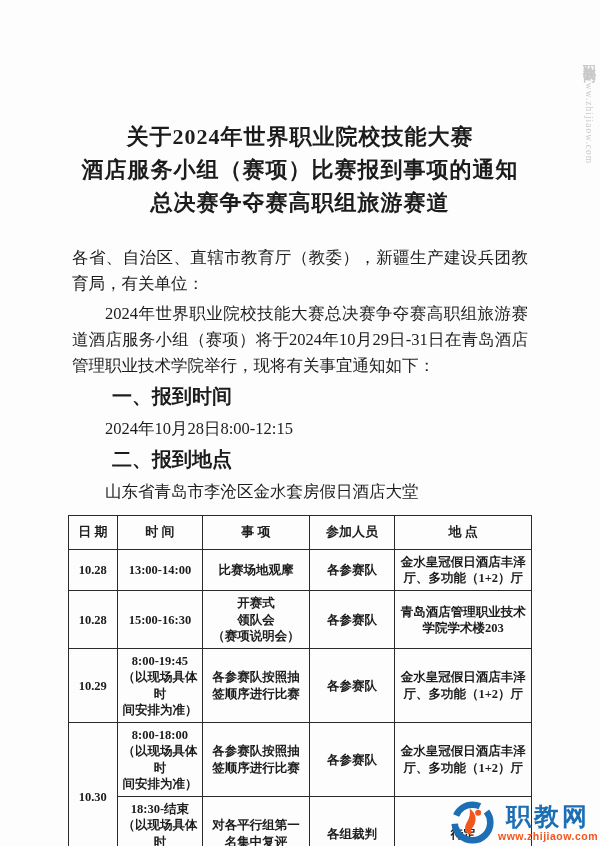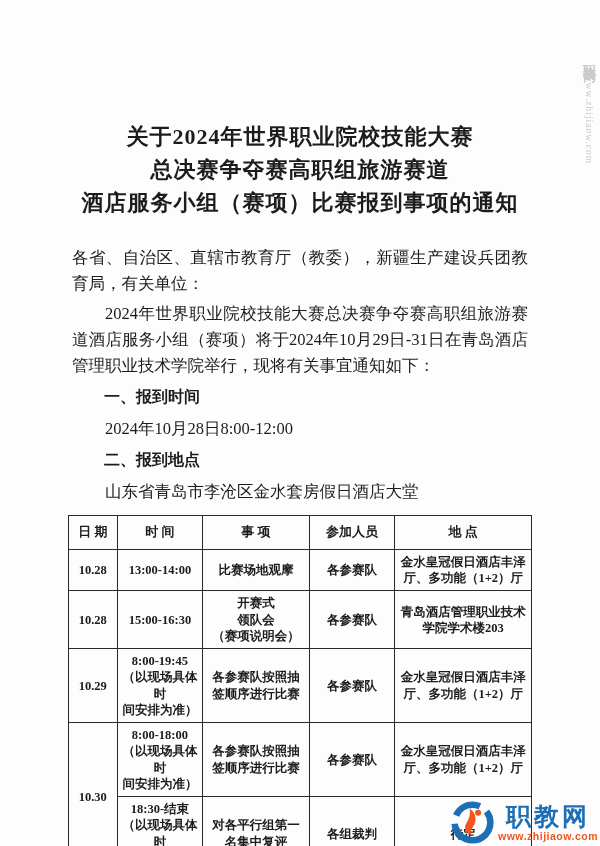--- a/index.html
+++ b/index.html
@@ -33,21 +33,21 @@
     font-size:16.5px;
     line-height:26px;
     text-align:justify;
   }
   .doc-body p{margin:4px;}
   .para-indent{text-indent:2em;}
   .section-heading{
     font-family:"Liberation Sans","DejaVu Sans",sans-serif;
     font-weight:bold;
     text-indent:2em;
-    font-size:16px;
+    font-size:20px;
     line-height:27.5px;
   }
   .section-body{
     text-indent:2em;
     line-height:27.5px;
   }
   table.doc-table{
     width:100%;
     margin-top:10px;
     border-collapse:collapse;
@@ -129,30 +129,30 @@
 
   <div class="side-watermark">
     <span class="wm-name">职教网</span>
     <span class="wm-url">www.zhijiaow.com</span>
   </div>
 
   <div class="content">
 
     <h1 class="doc-title">
       <div>关于2024年世界职业院校技能大赛</div>
+      <div>酒店服务小组（赛项）比赛报到事项的通知</div>
       <div>总决赛争夺赛高职组旅游赛道</div>
-      <div>酒店服务小组（赛项）比赛报到事项的通知</div>
     </h1>
 
     <div class="doc-body">
       <p>各省、自治区、直辖市教育厅（教委），新疆生产建设兵团教育局，有关单位：</p>
       <p class="para-indent">2024年世界职业院校技能大赛总决赛争夺赛高职组旅游赛道酒店服务小组（赛项）将于2024年10月29日-31日在青岛酒店管理职业技术学院举行，现将有关事宜通知如下：</p>
 
       <p class="section-heading">一、报到时间</p>
-      <p class="section-body">2024年10月28日8:00-12:00</p>
+      <p class="section-body">2024年10月28日8:00-12:15</p>
 
       <p class="section-heading">二、报到地点</p>
       <p class="section-body">山东省青岛市李沧区金水套房假日酒店大堂</p>
 
     </div>
 
     <table class="doc-table">
       <colgroup>
         <col class="c-date">
           <col class="c-time">

